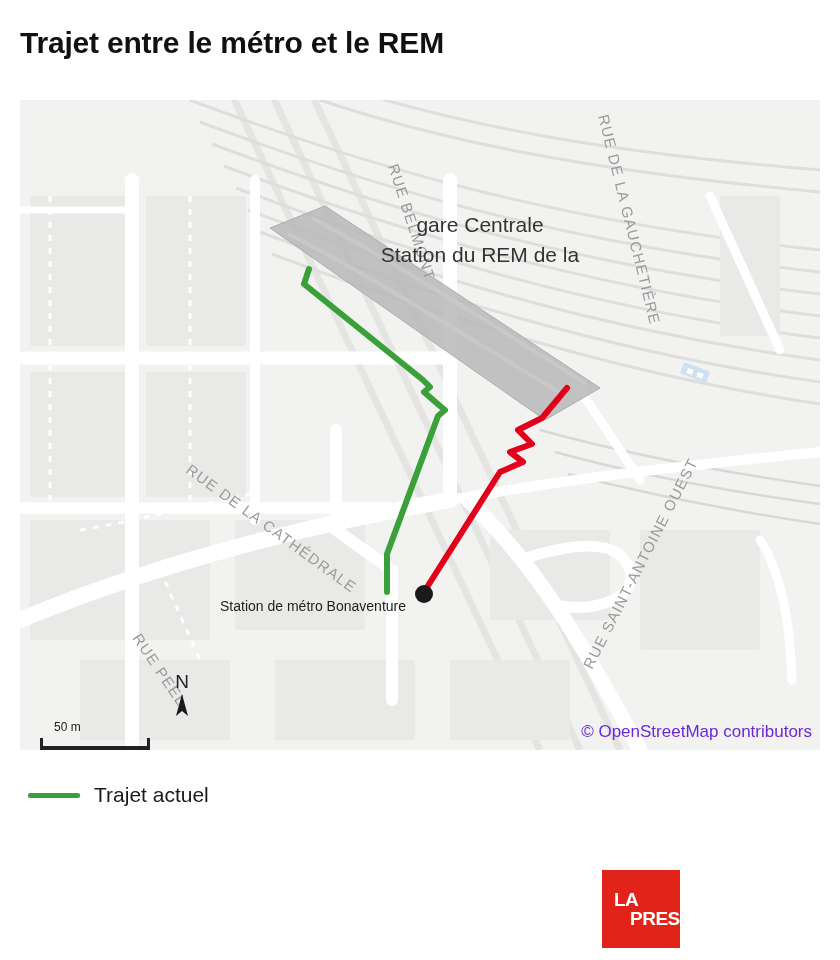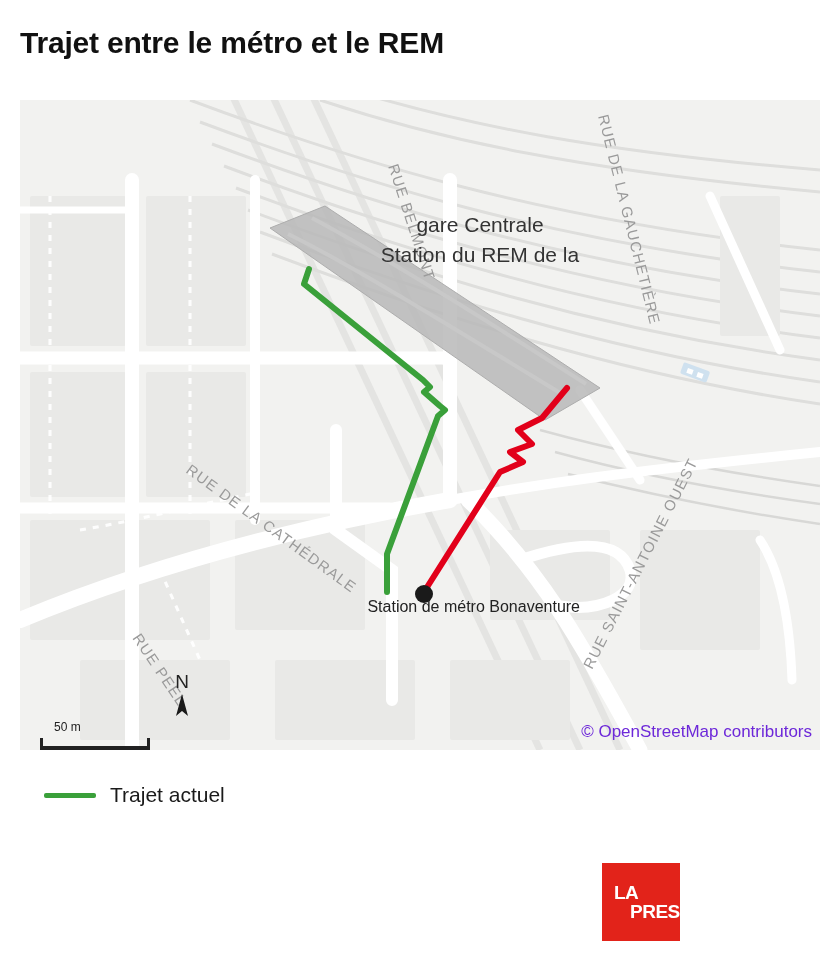--- a/index.html
+++ b/index.html
@@ -55,22 +55,22 @@
     width: 260px;
     text-align: center;
     font-size: 21px;
     line-height: 30px;
     color: #333333;
   }
   .lbl-metro {
     left: 200px;
     top: 498px;
     width: 360px;
-    text-align: right;
-    font-size: 16px;
+    text-align: left;
+    font-size: 14px;
     color: #222222;
   }
   .attrib {
     position: absolute;
     right: 8px;
     bottom: 8px;
     font-size: 17px;
     color: #6d28d9;
   }
   .scalebar {
@@ -110,21 +110,21 @@
     width: 40px;
     text-align: center;
   }
   .north .n-letter {
     font-size: 19px;
     color: #222222;
     line-height: 20px;
   }
   .legend {
     position: absolute;
-    left: 36px;
+    left: 20px;
     top: 770px;
     width: 800px;
     height: 56px;
   }
   .legend-item {
     position: absolute;
     display: flex;
     align-items: center;
     height: 30px;
   }
@@ -136,21 +136,21 @@
     border-radius: 2px;
     margin-right: 14px;
   }
   .legend-label {
     font-size: 21px;
     color: #1a1a1a;
   }
   .logo {
     position: absolute;
     right: 20px;
-    bottom: 19px;
+    bottom: 12px;
     width: 78px;
     height: 78px;
     background: #e2231a;
     display: flex;
     flex-direction: column;
     align-items: center;
     justify-content: center;
     color: #ffffff;
   }
   .logo .la {

